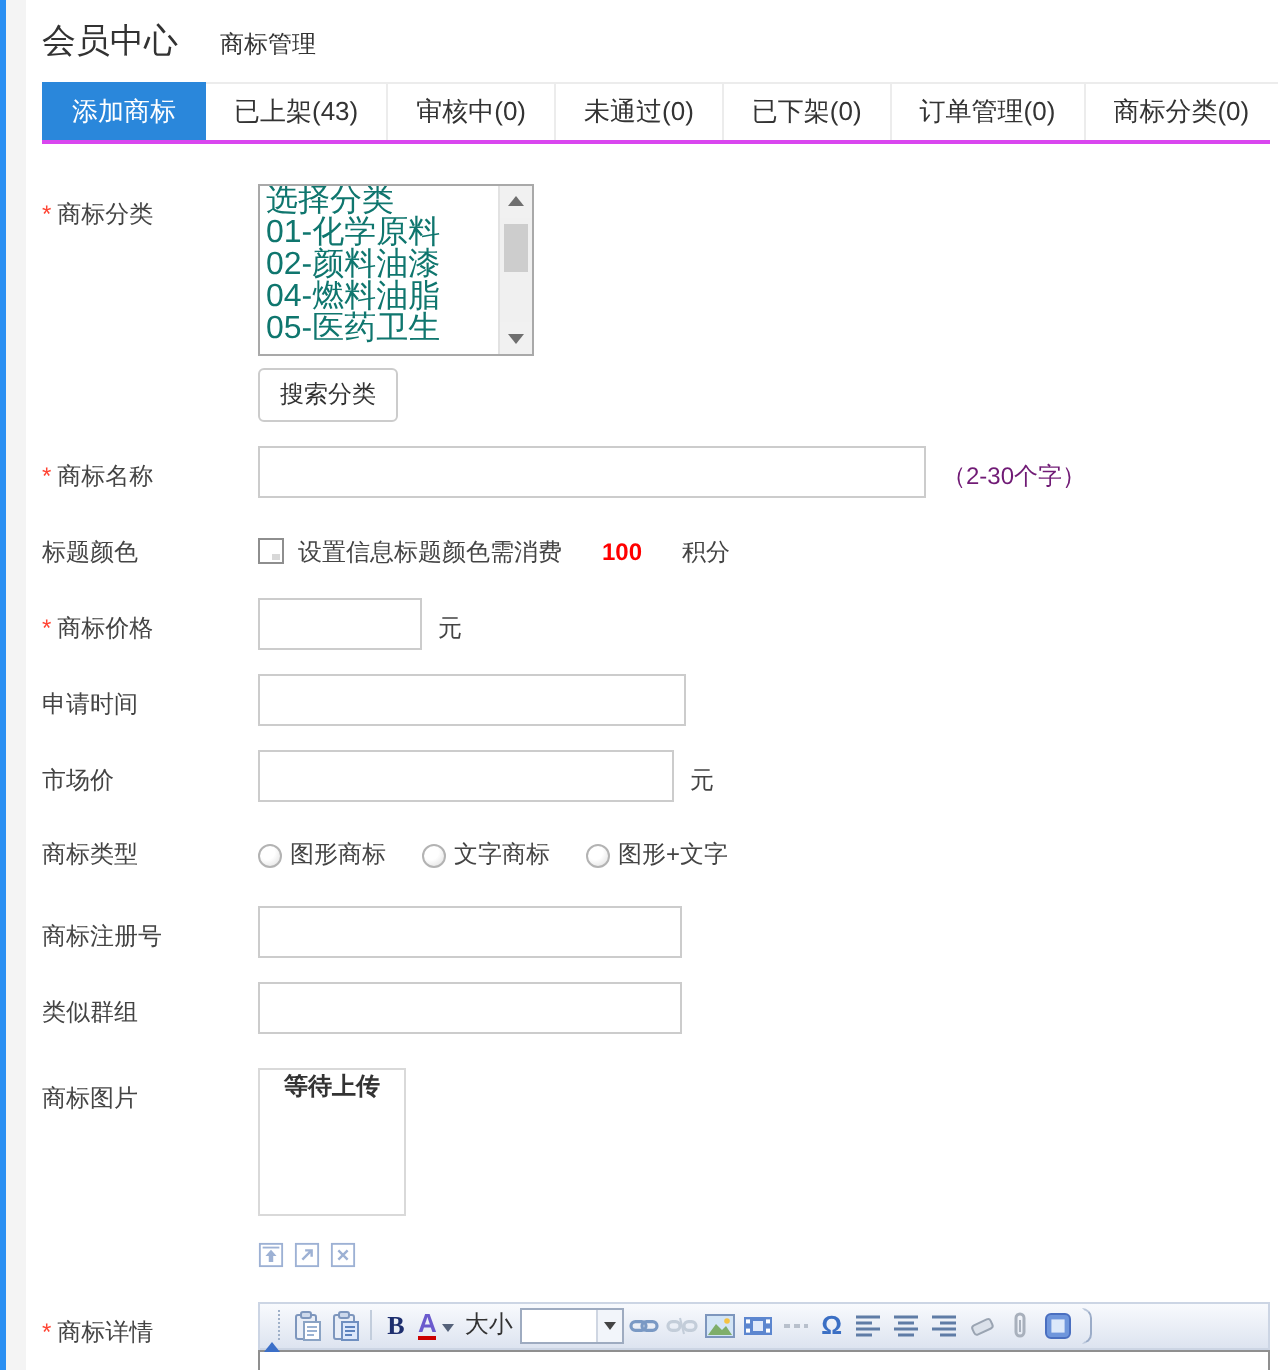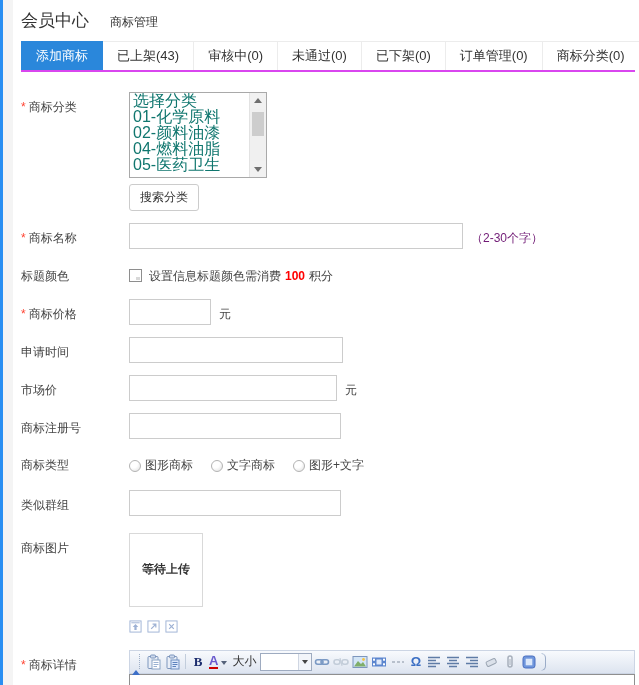--- a/index.html
+++ b/index.html
@@ -42,30 +42,30 @@
   .tri-up { top:5px; border-bottom:5px solid #6f6f6f; }
   .tri-down { top:6px; border-top:5px solid #6f6f6f; }
   .sthumb { position:absolute; left:2px; top:19px; width:12px; height:24px; background:#cdcdcd; cursor:pointer; }
   .search-btn { margin-top:6px; width:70px; height:27px; border:1px solid #ccc; border-radius:3px; background:#fff;
                 font-size:12px; color:#333; cursor:pointer; font-family:inherit; }
 
   
   .cbx { width:13px; height:13px; border:1px solid #8e8e8e; background:#fff; margin-top:8px; cursor:pointer; position:relative; flex-shrink:0; }
   .cbx:after { content:""; position:absolute; right:1px; bottom:1px; width:4px; height:3px; background:#d8d8d8; }
   .note { font-size:12px; color:#444; padding-top:7px; margin-left:7px; }
-  .cost { color:#f00; font-weight:bold; margin:0 4px; }
+  .cost { color:#f00; font-weight:bold; margin:0 20px; }
 
   
   .radio-row { padding-top:6px; }
   .radio-item { display:inline-flex; align-items:center; margin-right:18px; font-size:12px; color:#444; cursor:pointer; }
   .radio { width:12px; height:12px; border:1px solid #b3b3b3; border-radius:50%;
            background:radial-gradient(circle at 35% 30%, #fff 40%, #ddd); margin-right:4px; flex-shrink:0; }
 
   
-  .upload-box { width:74px; height:74px; border:1px solid #d9d9d9; display:flex; align-items:center; justify-content:center;
+  .upload-box { width:74px; height:74px; border:1px solid #d9d9d9; display:flex; align-items:flex-start; justify-content:center;
                 font-size:12px; font-weight:bold; color:#333; cursor:pointer; }
   .img-icons { display:flex; gap:5px; margin-top:13px; }
   .img-icons span { display:inline-flex; cursor:pointer; }
 
   
   .editor-box { width:510px; }
   .editor-toolbar { height:24px; background:linear-gradient(#f8fafd,#dde4f0); border:1px solid #ccd5e4;
                     display:flex; align-items:center; padding:0 3px; position:relative; }
   .collapse { position:absolute; left:2px; bottom:-2px; width:0; height:0;
               border-left:4px solid transparent; border-right:4px solid transparent; border-bottom:5px solid #3c6fc8; cursor:pointer; }
@@ -162,37 +162,37 @@
         <div class="lbl"><span>申请时间</span></div>
         <input class="txt" style="width: 214px;" value="">
       </div>
 
       <div class="row">
         <div class="lbl"><span>市场价</span></div>
         <input class="txt" style="width: 208px;" value="">
         <span class="unit">元</span>
       </div>
 
-      <div class="row">
-        <div class="lbl"><span>商标注册号</span></div>
-        <input class="txt" style="width: 212px;" value="">
-      </div>
-
       <div class="row" style="margin-bottom:14px">
         <div class="lbl" style="padding-top:6px"><span>商标类型</span></div>
         <div class="radio-row" id="type-radios"><label class="radio-item">
               <span class="radio"></span>
               <span>图形商标</span>
             </label><label class="radio-item">
               <span class="radio"></span>
               <span>文字商标</span>
             </label><label class="radio-item">
               <span class="radio"></span>
               <span>图形+文字</span>
             </label></div>
+      </div>
+
+      <div class="row">
+        <div class="lbl"><span>商标注册号</span></div>
+        <input class="txt" style="width: 212px;" value="">
       </div>
 
       <div class="row" style="margin-bottom:17px">
         <div class="lbl"><span>类似群组</span></div>
         <input class="txt" style="width: 212px;" value="">
       </div>
 
       <div class="row" style="margin-bottom:17px">
         <div class="lbl"><span>商标图片</span></div>
         <div>

